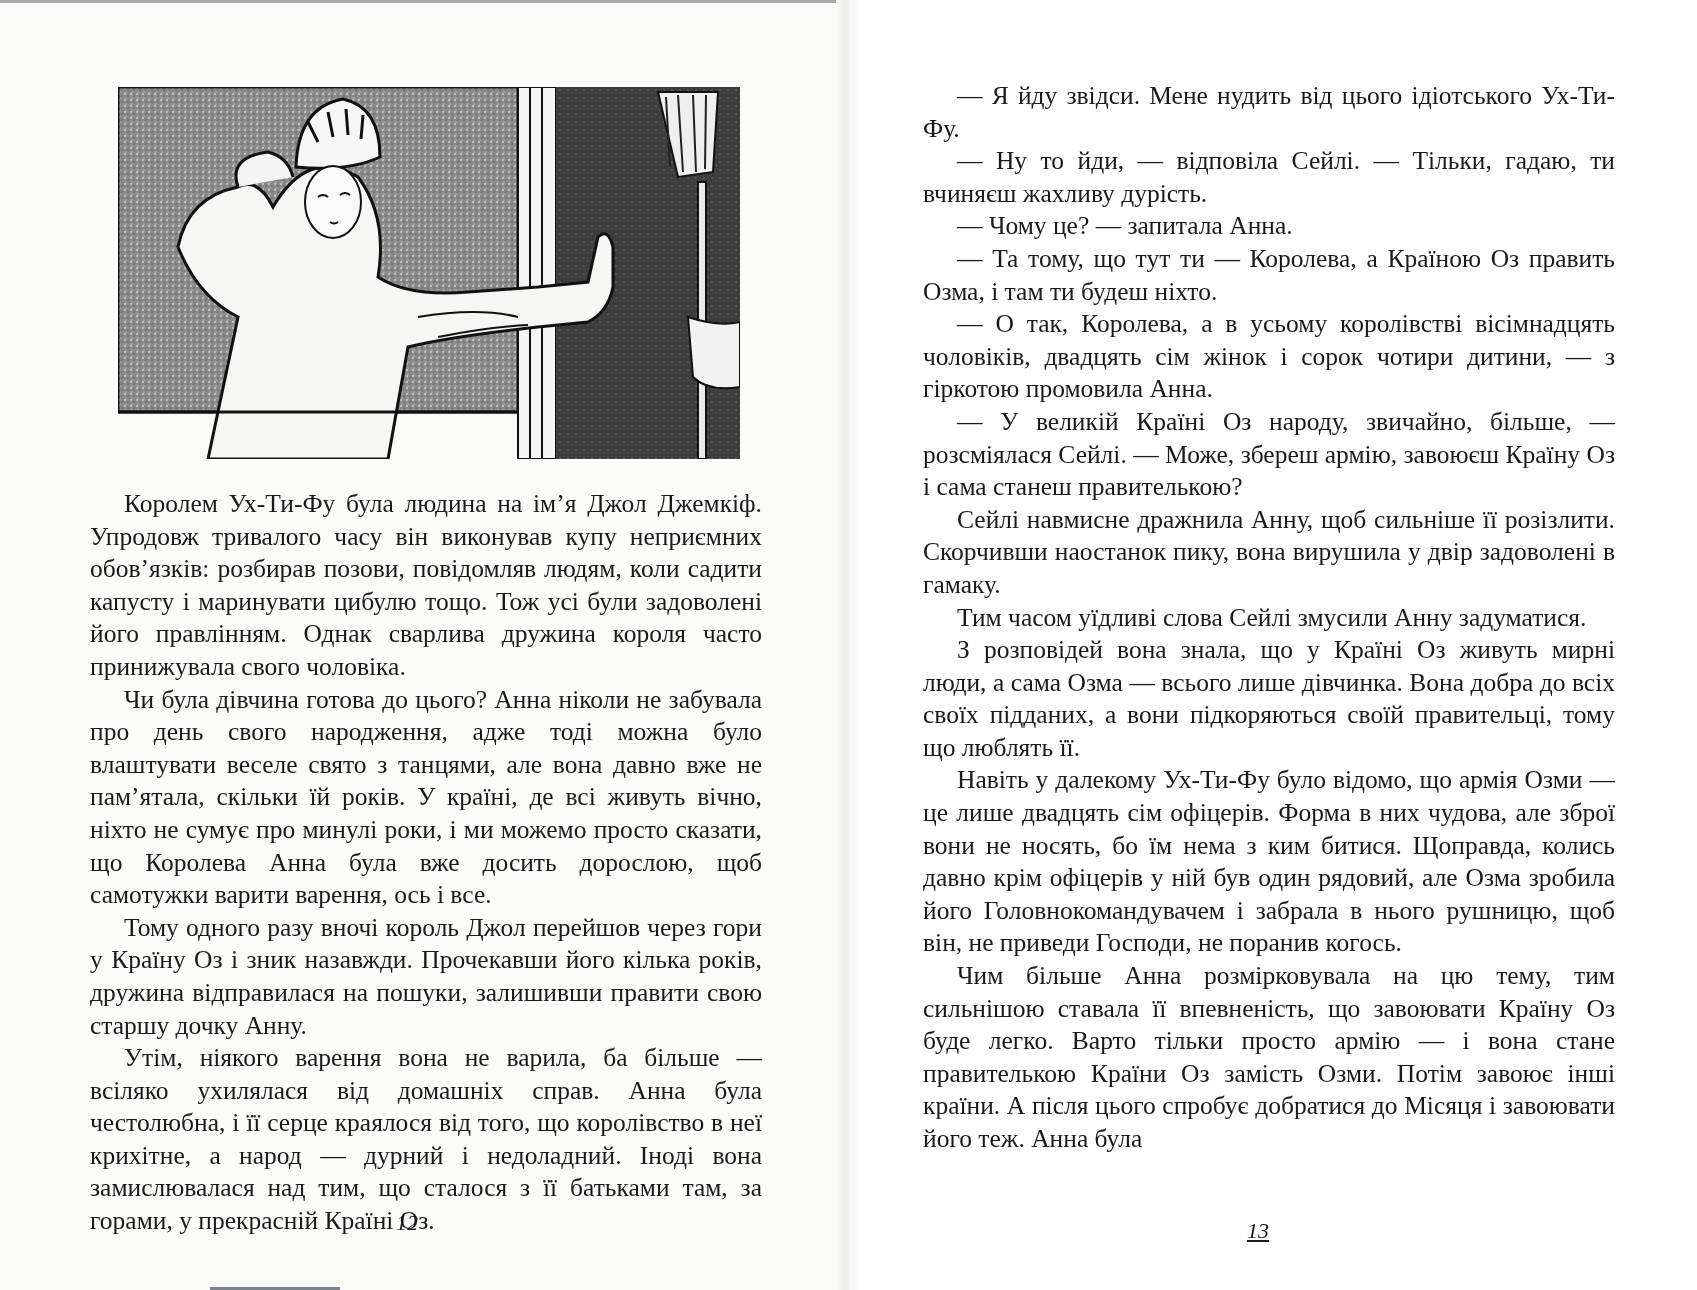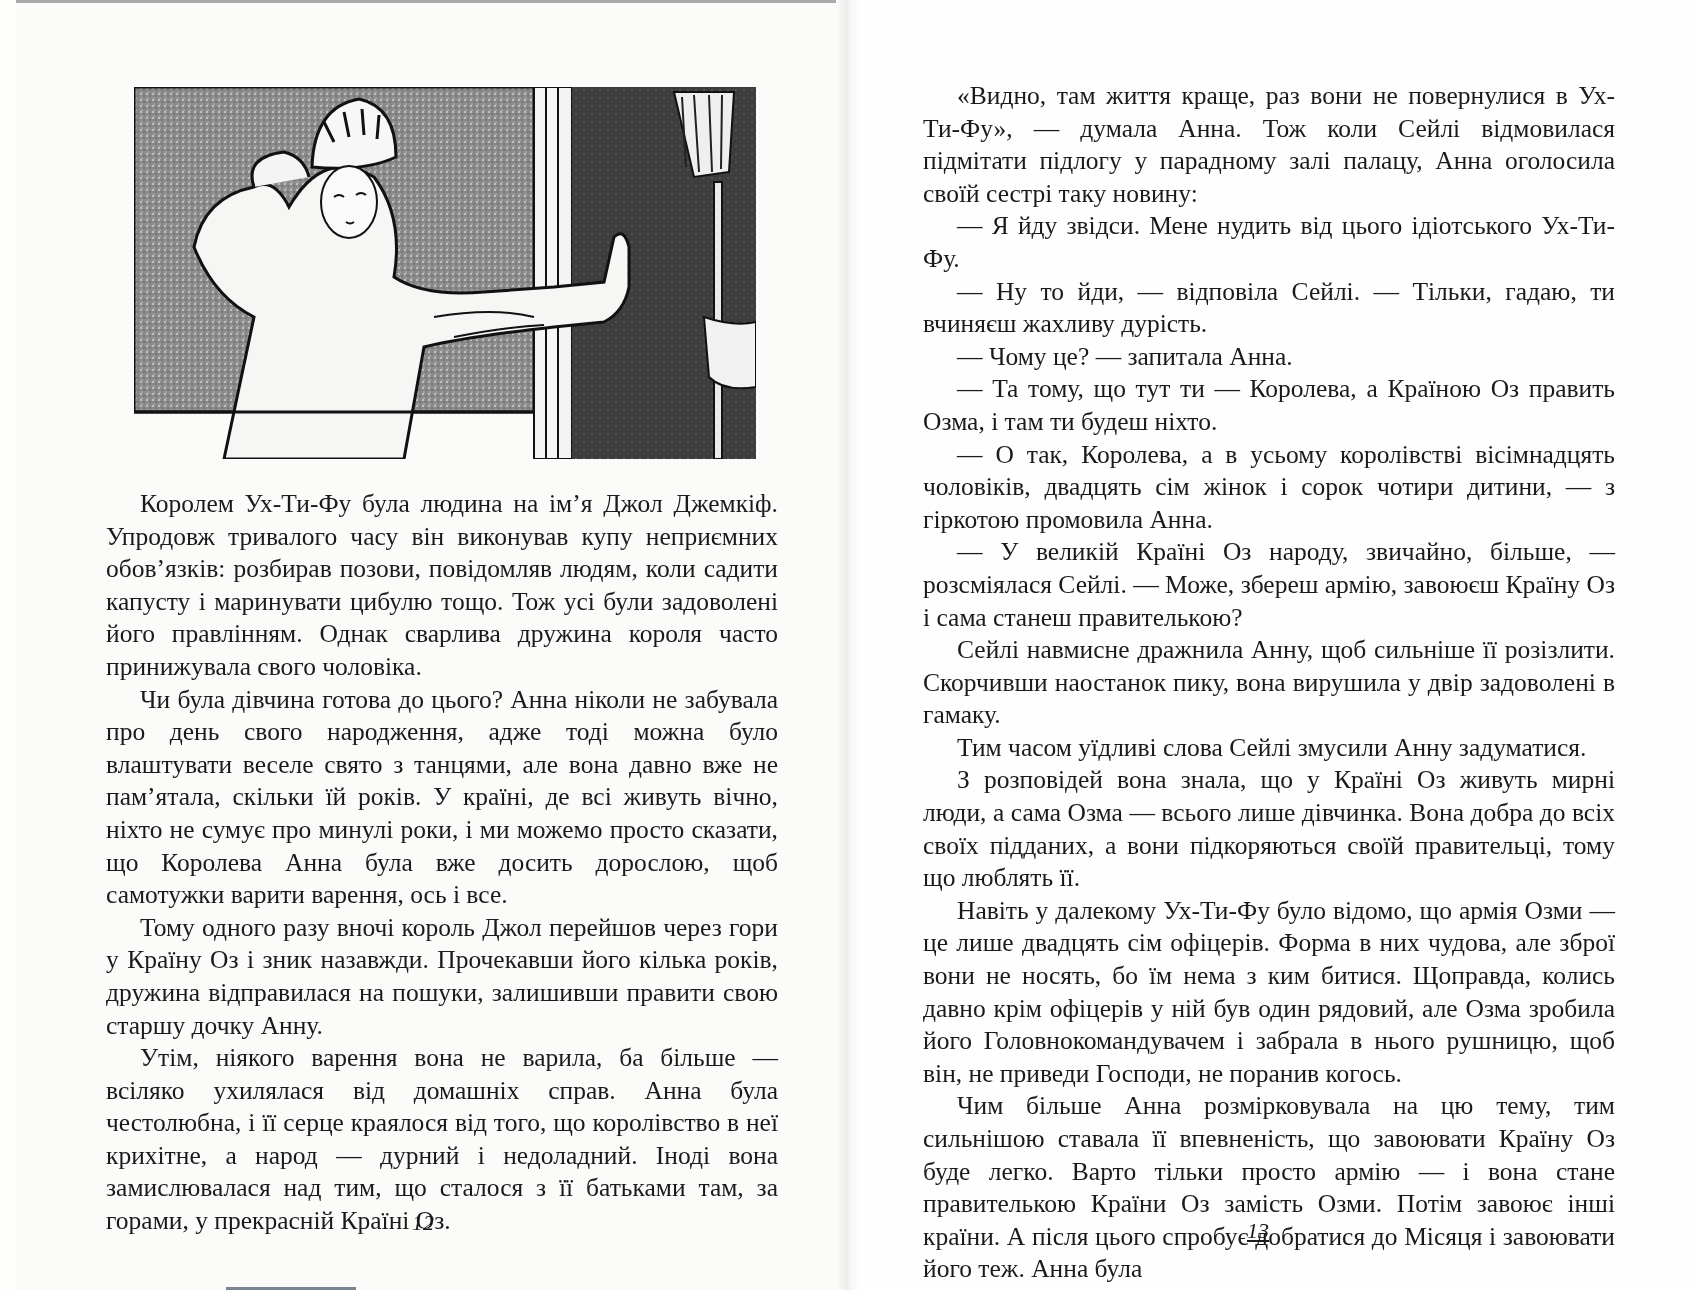--- a/index.html
+++ b/index.html
@@ -4,21 +4,21 @@
 <style>
   html, body { margin: 0; padding: 0; }
   body {
     width: 1697px; height: 1290px; overflow: hidden;
     background: #fdfdfc;
     font-family: "Liberation Serif", "DejaVu Serif", serif;
     color: #1a1a1a;
     position: relative;
   }
   .page { position: absolute; top: 0; height: 1290px; }
-  .page-left { left: 0; width: 848px; background: #fbfbfa; margin-left: 16px; }
+  .page-left { left: 0; width: 848px; background: #fbfbfa; }
   .page-right { left: 848px; width: 849px; background: #fefefe; }
   .gutter {
     position: absolute; left: 836px; top: 0; width: 24px; height: 1290px;
     background: linear-gradient(to right, #fbfbfa 0%, #ececea 45%, #f6f6f5 60%, #fefefe 100%);
   }
   .top-shade { position: absolute; left: 0; top: 0; width: 848px; height: 3px; background: #a9a9a9; }
   .bottom-bar { position: absolute; bottom: 0; height: 3px; background: #7b8592; }
   .illustration {
     position: absolute; left: 118px; top: 87px; width: 622px; height: 372px;
   }
@@ -91,21 +91,20 @@
     <p>Тому одного разу вночі король Джол перейшов через гори у Країну Оз і зник назавжди. Прочекавши його кілька років, дружина відправилася на пошуки, залишивши правити свою старшу дочку Анну.</p>
     <p>Утім, ніякого варення вона не варила, ба більше — всіляко ухилялася від домашніх справ. Анна була честолюбна, і її серце краялося від того, що королівство в неї крихітне, а народ — дурний і недоладний. Іноді вона замислювалася над тим, що сталося з її батьками там, за горами, у прекрасній Країні Оз.</p>
   </div>
 
   <div class="page-num pn-left">12</div>
   <div class="bottom-bar" style="left:210px;width:130px;"></div>
 </div>
 
 <div class="page page-right">
   <div class="text text-right" style="left:75px;">
-    <p>«Видно, там життя краще, раз вони не повернулися в Ух-Ти-Фу», — думала Анна. Тож коли Сейлі відмовилася підмітати підлогу у парадному залі палацу, Анна оголосила своїй сестрі таку новину:</p>
     <p>— Я йду звідси. Мене нудить від цього ідіотського Ух-Ти-Фу.</p>
     <p>— Ну то йди, — відповіла Сейлі. — Тільки, гадаю, ти вчиняєш жахливу дурість.</p>
     <p>— Чому це? — запитала Анна.</p>
     <p>— Та тому, що тут ти — Королева, а Країною Оз править Озма, і там ти будеш ніхто.</p>
     <p>— О так, Королева, а в усьому королівстві вісімнадцять чоловіків, двадцять сім жінок і сорок чотири дитини, — з гіркотою промовила Анна.</p>
     <p>— У великій Країні Оз народу, звичайно, більше, — розсміялася Сейлі. — Може, збереш армію, завоюєш Країну Оз і сама станеш правителькою?</p>
     <p>Сейлі навмисне дражнила Анну, щоб сильніше її розізлити. Скорчивши наостанок пику, вона вирушила у двір задоволені в гамаку.</p>
     <p>Тим часом уїдливі слова Сейлі змусили Анну задуматися.</p>
     <p>З розповідей вона знала, що у Країні Оз живуть мирні люди, а сама Озма — всього лише дівчинка. Вона добра до всіх своїх підданих, а вони підкоряються своїй правительці, тому що люблять її.</p>
     <p>Навіть у далекому Ух-Ти-Фу було відомо, що армія Озми — це лише двадцять сім офіцерів. Форма в них чудова, але зброї вони не носять, бо їм нема з ким битися. Щоправда, колись давно крім офіцерів у ній був один рядовий, але Озма зробила його Головнокомандувачем і забрала в нього рушницю, щоб він, не приведи Господи, не поранив когось.</p>

